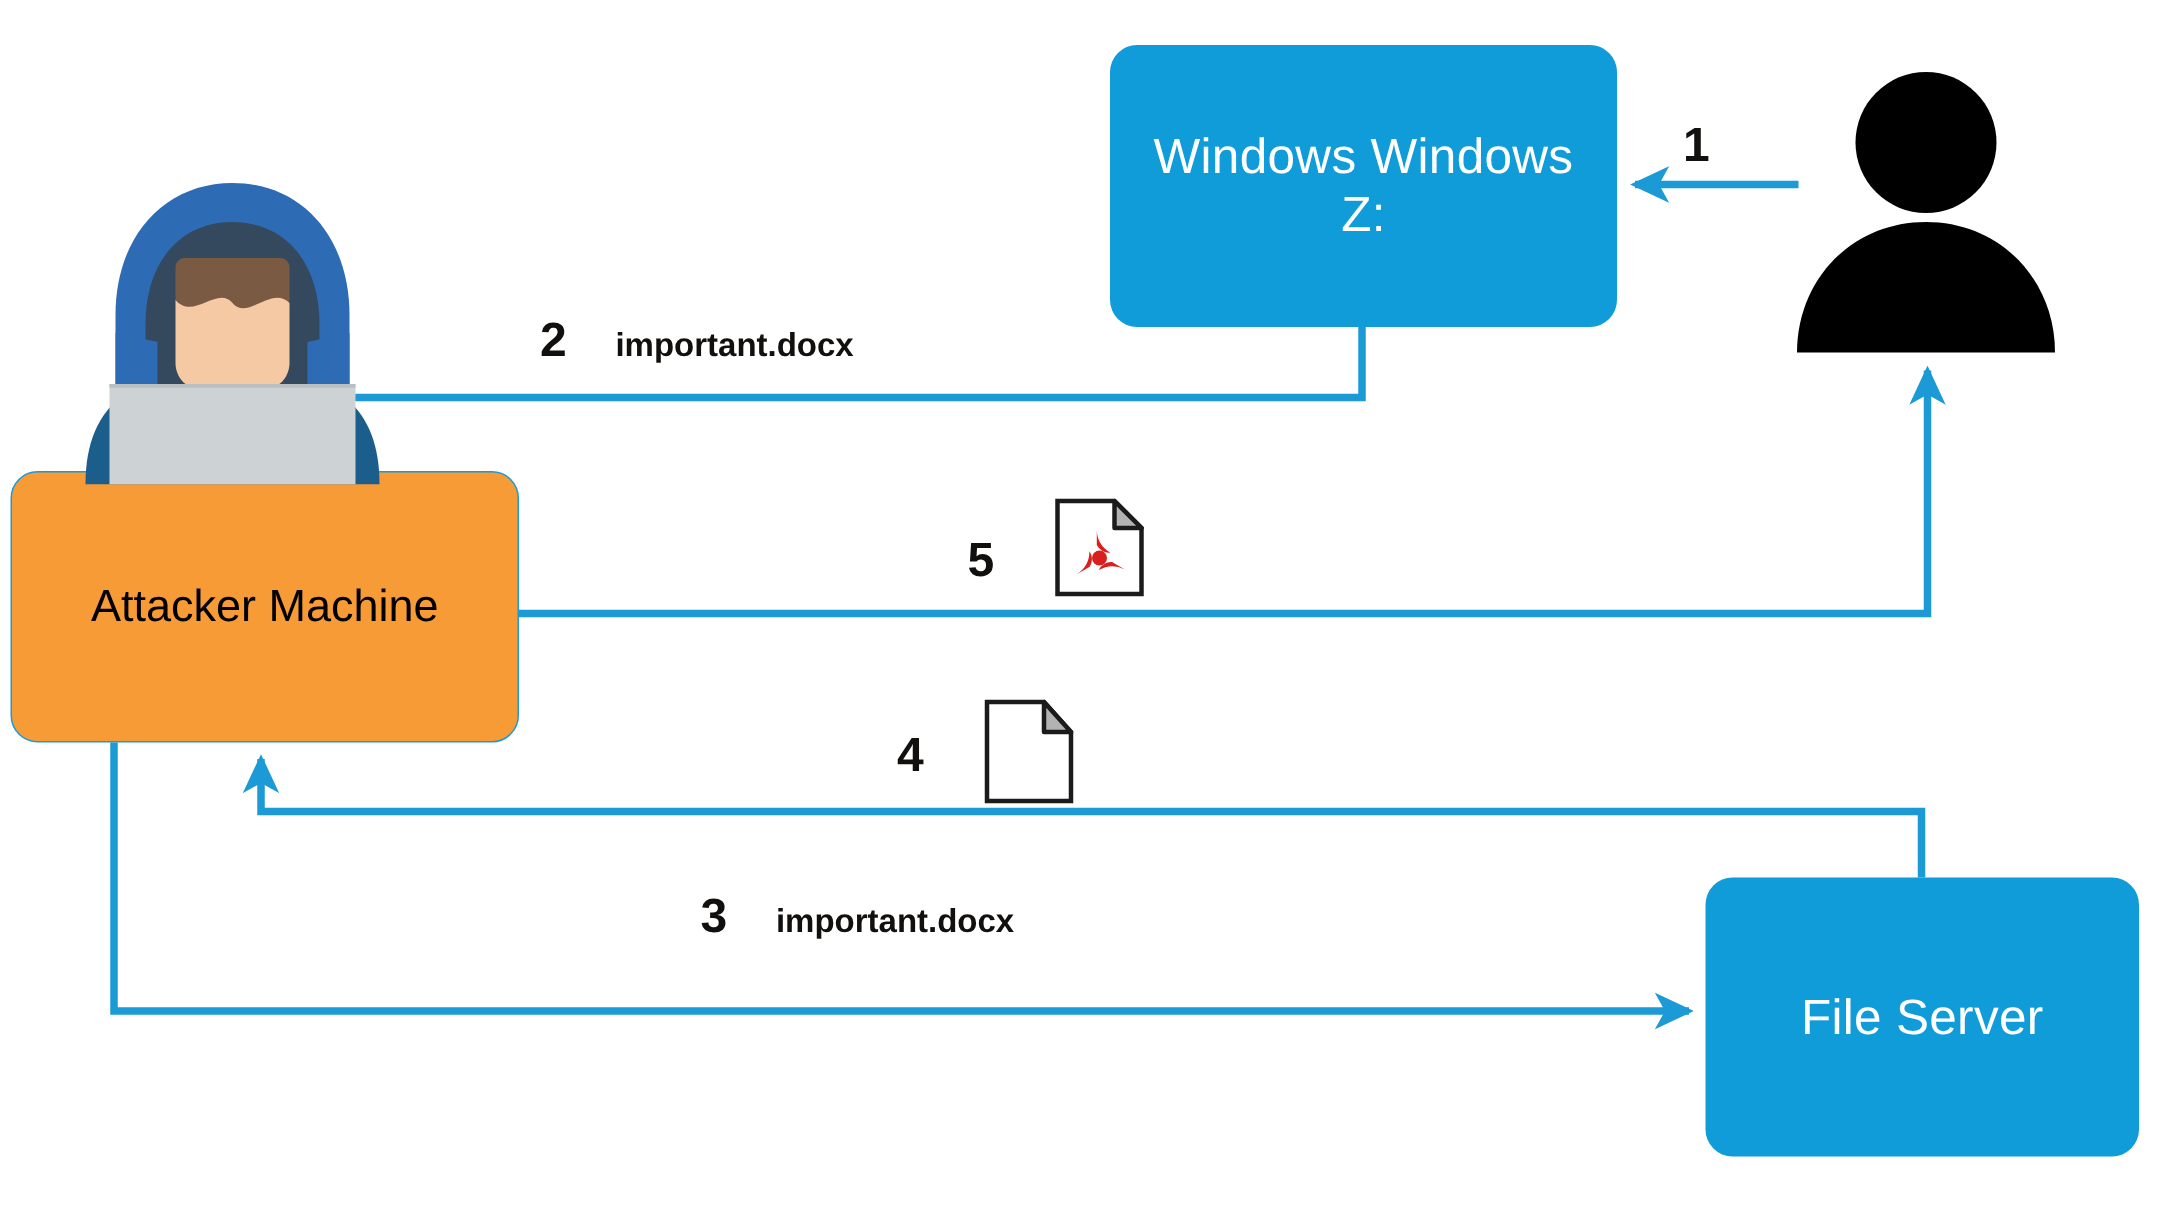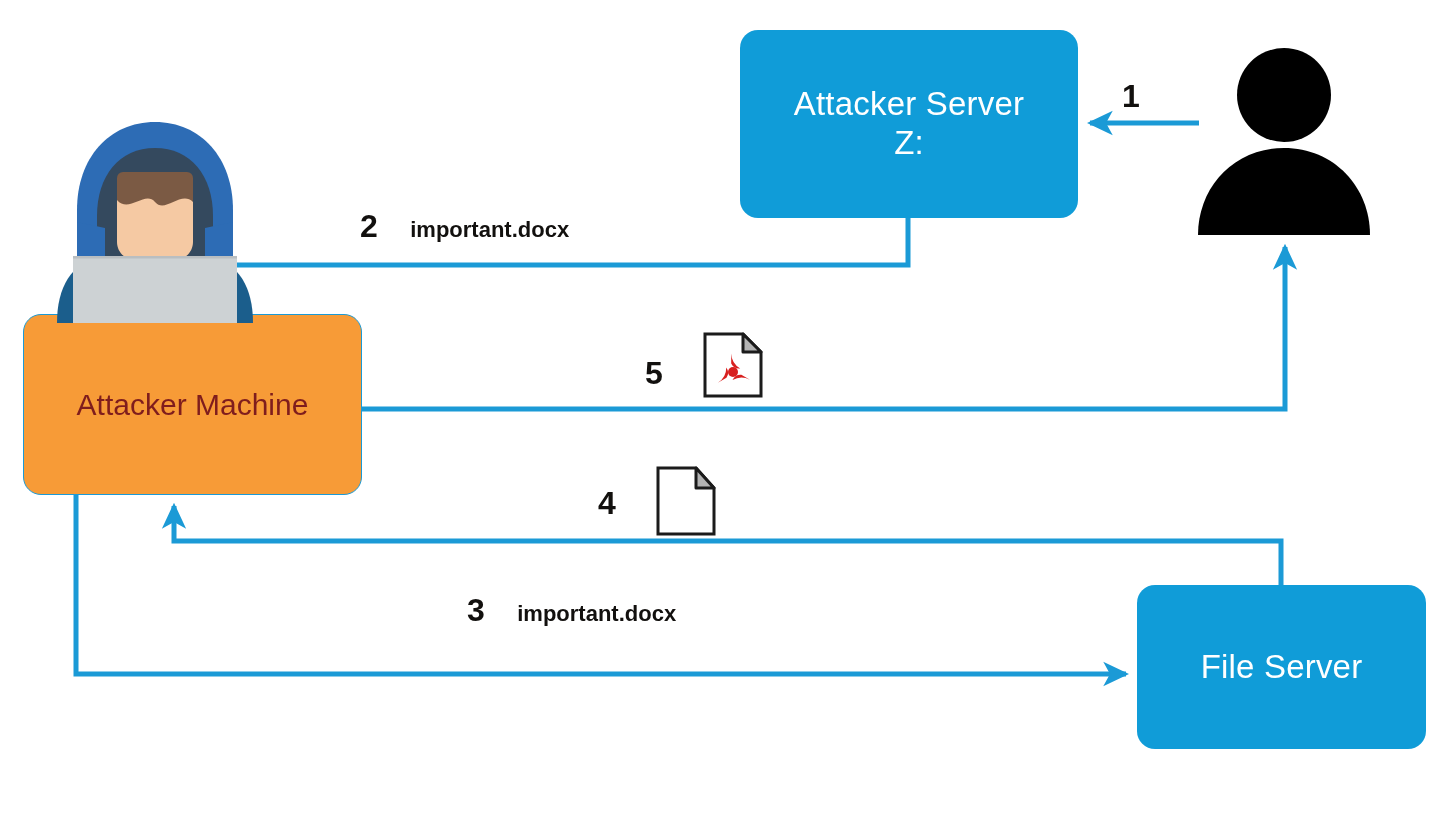--- a/index.html
+++ b/index.html
@@ -15,24 +15,24 @@
     position:absolute;box-sizing:border-box;
     display:flex;align-items:center;justify-content:center;
     text-align:center;line-height:1.18;
   }
   .node-blue{
     background:#109CD8;border-radius:18px;color:#ffffff;
     font-size:33px;font-weight:400;letter-spacing:.2px;
   }
   .node-orange{
     background:#F79B37;border:1.5px solid #1B9AD6;border-radius:18px;
-    color:#7f1d1d;font-size:30px;font-weight:400;margin-left:16px;
+    color:#000000;font-size:30px;font-weight:400;
   }
   #node-windows-server{left:740px;top:30px;width:338px;height:188px;}
-  #node-file-server{left:1137px;top:585px;width:289px;height:164px;}
+  #node-file-server{left:1137px;top:585px;width:289px;height:186px;}
   #node-attacker-machine{left:7px;top:314px;width:339px;height:181px;}
 
   
   .steplabel{
     position:absolute;color:#12100E;white-space:nowrap;
     font-family:"Liberation Sans","DejaVu Sans",sans-serif;
   }
   .steplabel .num{font-weight:700;font-size:32px;}
   .steplabel .txt{font-weight:700;font-size:22px;margin-left:28px;}
   #label-step-1{left:1122px;top:78px;}
@@ -76,21 +76,21 @@
       <path d="M1281,585 L1281,541 L174,541 L174,506" fill="none" stroke="#1B9AD6" stroke-width="5" stroke-linejoin="miter" marker-end="url(#arrow-r)"></path>
     </g>
 
     <g>
       <path d="M346,409 L1285,409 L1285,247" fill="none" stroke="#1B9AD6" stroke-width="5" stroke-linejoin="miter" marker-end="url(#arrow-r)"></path>
     </g>
   </svg>
 
   <div class="node node-blue" id="node-windows-server">
     <div>
-      <div>Attacker Server</div>
+      <div>Windows Windows</div>
       <div>Z:</div>
     </div>
   </div>
 
   <div class="node node-orange" id="node-attacker-machine">
     <div>Attacker Machine</div>
   </div>
 
   <div class="node node-blue" id="node-file-server">
     <div>File Server</div>

